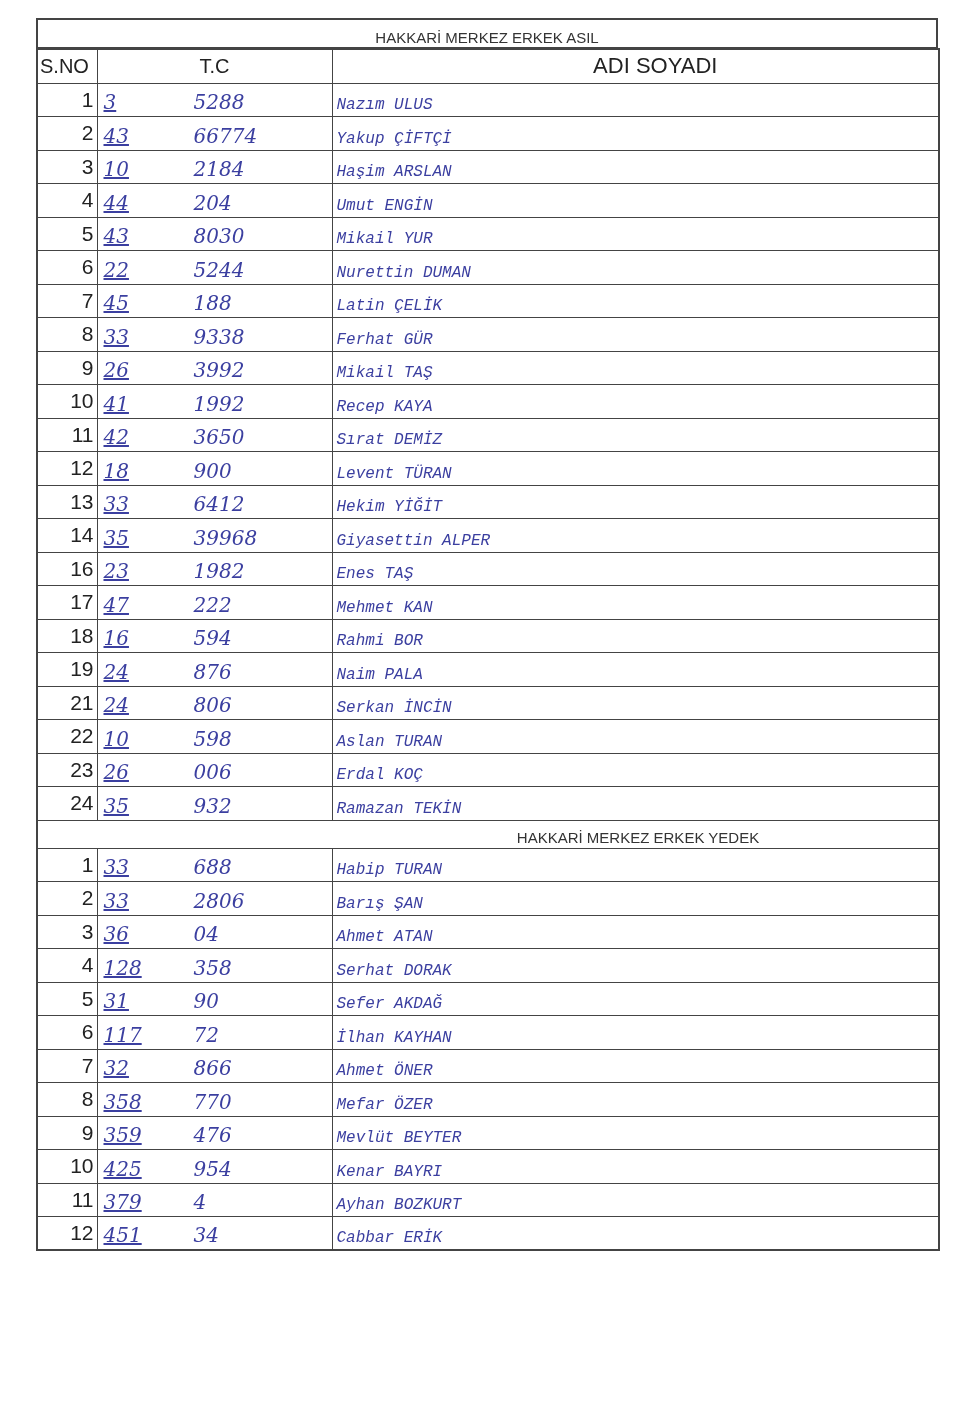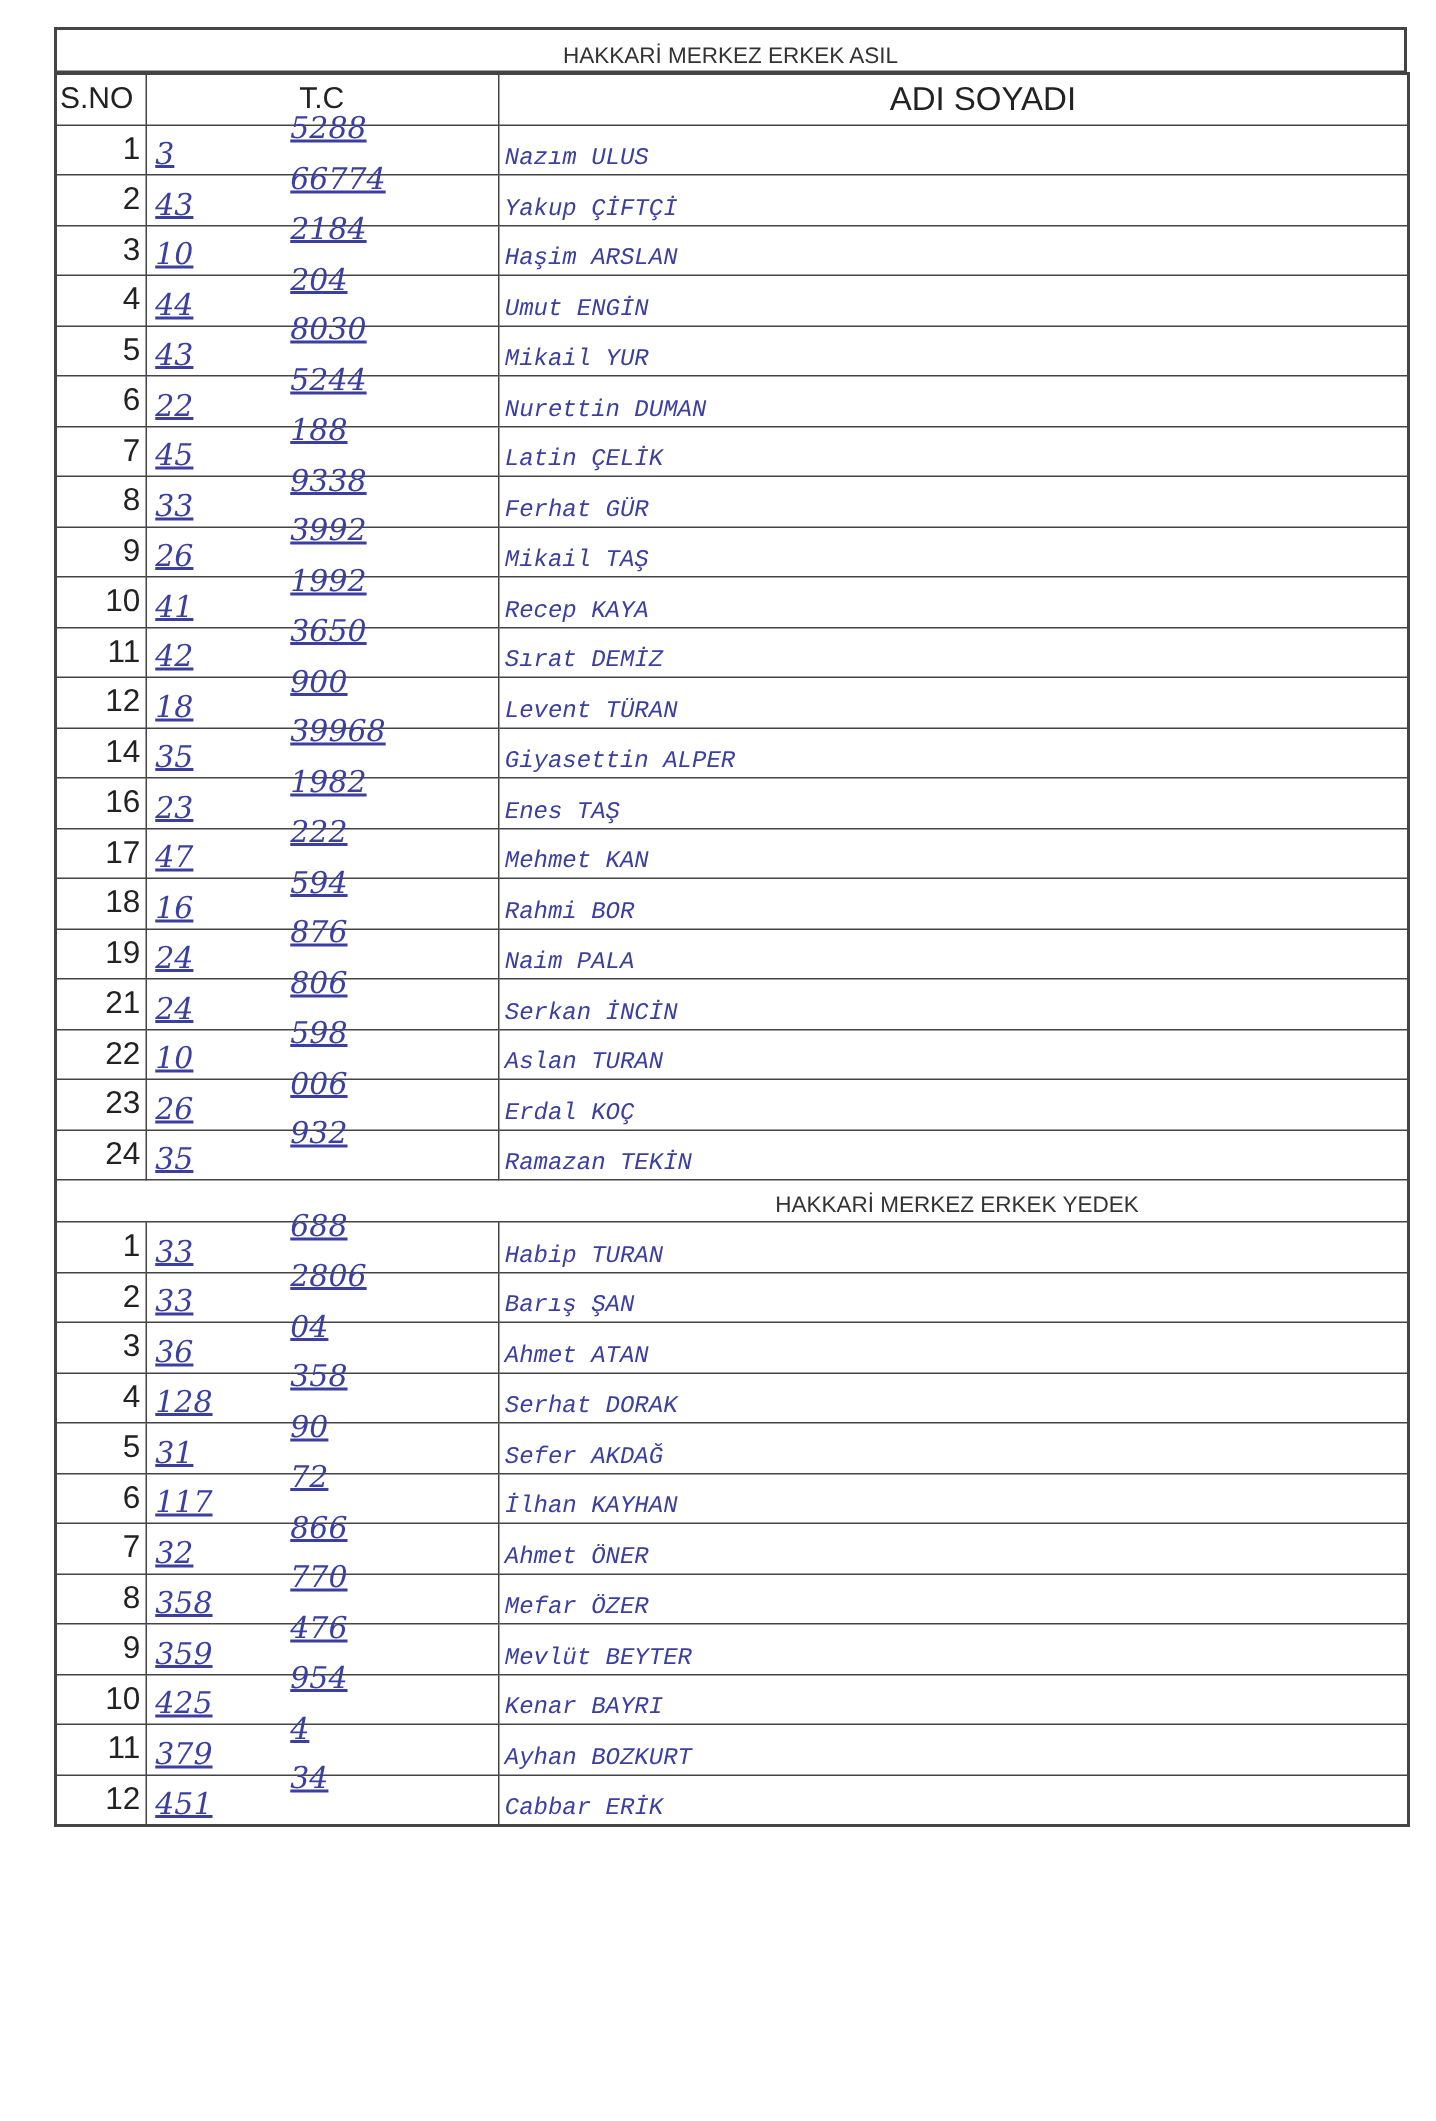--- a/index.html
+++ b/index.html
@@ -11,21 +11,21 @@
   th { height: 34px; font-weight: normal; color: #222; text-align: center; }
   .col-no { width: 60px; }
   .col-tc { width: 235px; }
   .col-name { width: 607px; }
   th.h-no { font-size: 20px; text-align: left; padding-left: 2px; }
   th.h-tc { font-size: 20px; }
   th.h-name { font-size: 22px; padding-left: 40px; }
   td.no { text-align: right; font-size: 21px; color: #222; padding-right: 3px; }
   td.tc { position: relative; font-family: "DejaVu Serif", serif; font-style: italic; color: #3b3fa0; font-size: 20px; }
   td.tc .pre { position: absolute; left: 6px; bottom: 2px; text-decoration: underline; }
-  td.tc .post { position: absolute; left: 96px; bottom: 19px; text-decoration: underline; }
+  td.tc .post { position: absolute; left: 96px; bottom: 2px; }
   td.name { font-family: Liberation Mono, monospace; font-style: italic; color: #3b3fa0; font-size: 16px; padding-left: 4px; vertical-align: bottom; padding-bottom: 2px; white-space: nowrap; overflow: hidden; margin-left: 36px; }
   .section-title { height: 28px; text-align: center; font-size: 15px; color: #333; border-left: 1px solid #444; border-right: 1px solid #444; }
   .section-title td { border-left: none; border-right: none; height: 28px; vertical-align: bottom; padding-left: 300px; padding-bottom: 2px; }
   .outer { border: 2px solid #444; }
 </style>
 </head>
 <body>
 
 <div class="sheet">
   <div class="title-row">HAKKARİ MERKEZ ERKEK ASIL</div>
@@ -133,20 +133,28 @@
         </tr>
         <tr>
           <td class="no">12</td>
           <td class="tc">
             <span class="pre">18</span>
             <span class="post">900</span>
           </td>
           <td class="name">Levent TÜRAN</td>
         </tr>
         <tr>
+          <td class="no">13</td>
+          <td class="tc">
+            <span class="pre">33</span>
+            <span class="post">6412</span>
+          </td>
+          <td class="name">Hekim YİĞİT</td>
+        </tr>
+        <tr>
           <td class="no">14</td>
           <td class="tc">
             <span class="pre">35</span>
             <span class="post">39968</span>
           </td>
           <td class="name">Giyasettin ALPER</td>
         </tr>
         <tr>
           <td class="no">16</td>
           <td class="tc">

